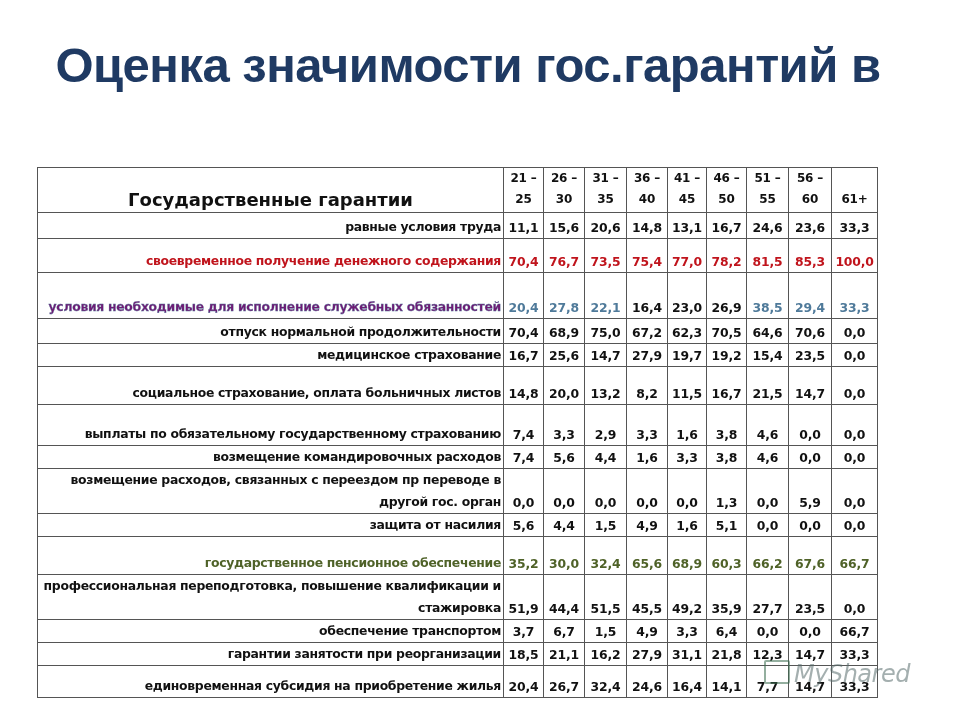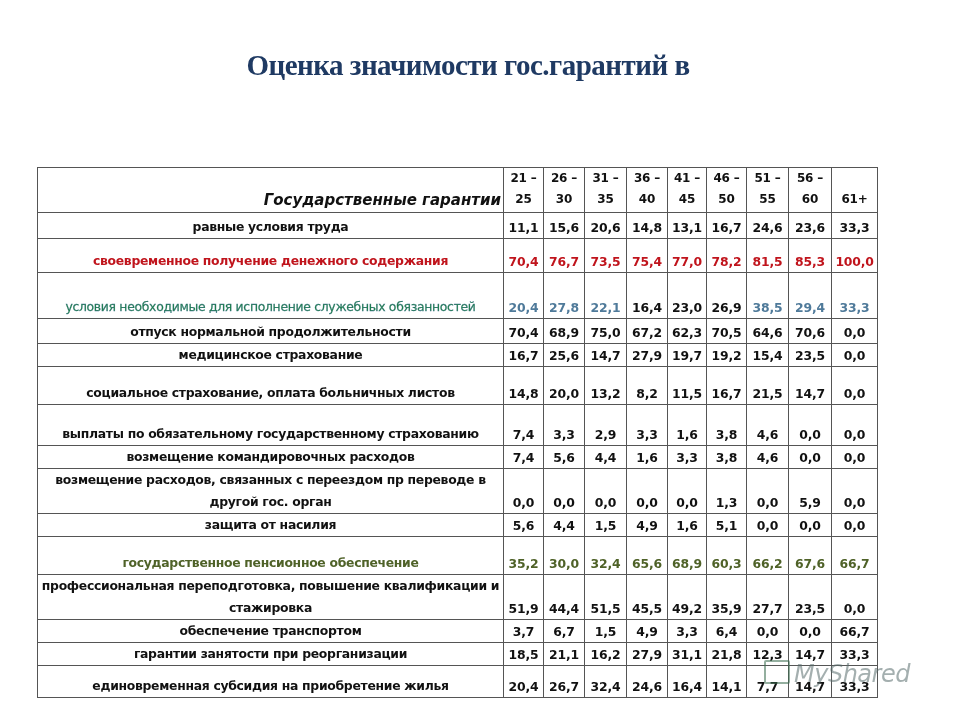--- a/index.html
+++ b/index.html
@@ -2,39 +2,39 @@
 <html><head>
 <meta charset="utf-8">
 <style>
   html, body { margin: 0; padding: 0; }
   body {
     width: 960px; height: 720px; background: #ffffff; position: relative; overflow: hidden;
     font-family: "DejaVu Sans", "Liberation Sans", sans-serif;
   }
   .title {
     position: absolute; left: 0; top: 36px; width: 936px; text-align: center;
-    color: #1f3a63; font-weight: bold; font-size: 29px; line-height: 58px;
-    font-family: Liberation Serif, serif; letter-spacing: -0.5px;
+    color: #1f3a63; font-weight: bold; font-size: 49px; line-height: 58px;
+    font-family: Liberation Sans, sans-serif; letter-spacing: -0.5px;
   }
   table.grid {
     position: absolute; left: 37px; top: 167px;
     border-collapse: collapse; table-layout: fixed;
     font-family: "DejaVu Sans", sans-serif; font-size: 12.4px; font-weight: bold; color: #111;
   }
   table.grid td, table.grid th {
     border: 1px solid #555; padding: 0 2px; overflow: hidden; white-space: nowrap;
     vertical-align: bottom; line-height: 21px;
   }
   table.grid td.num, table.grid th.age { text-align: center; padding: 0 1px; letter-spacing: -0.2px; }
-  table.grid td.label { text-align: center; white-space: normal; line-height: 22px; letter-spacing: -0.3px; }
-  table.grid th.head-label { font-size: 15px; text-align: right; vertical-align: bottom; line-height: 20px; font-weight: bold; padding-bottom: 2px; font-style: italic; }
+  table.grid td.label { text-align: right; white-space: normal; line-height: 22px; letter-spacing: -0.3px; }
+  table.grid th.head-label { font-size: 18px; text-align: center; vertical-align: bottom; line-height: 20px; font-weight: bold; padding-bottom: 2px; }
   table.grid th.age { font-size: 12px; line-height: 21px; vertical-align: top; font-weight: bold; }
   table.grid th.age span { display: block; }
   tr.red td { color: #c0141c; }
-  tr.blue td.label { color: #15803d; font-weight: normal; -webkit-text-stroke: 0.3px #4f7a9a; }
+  tr.blue td.label { color: #701a75; font-weight: bold; -webkit-text-stroke: 0.3px #4f7a9a; }
   tr.green td { color: #4f6228; }
   td.blue { color: #4f7a9a; }
   .watermark {
     position: absolute; left: 764px; top: 660px; font-family: "DejaVu Sans", sans-serif;
     font-size: 24px; color: rgba(90,110,110,0.55); letter-spacing: -0.5px; font-style: italic;
   }
   .watermark .logo { display:inline-block; width: 22px; height: 20px; border: 2px solid rgba(60,110,80,0.55); border-radius: 2px; margin-right: 4px; vertical-align: -2px; }
 </style>
 </head>
 <body>

